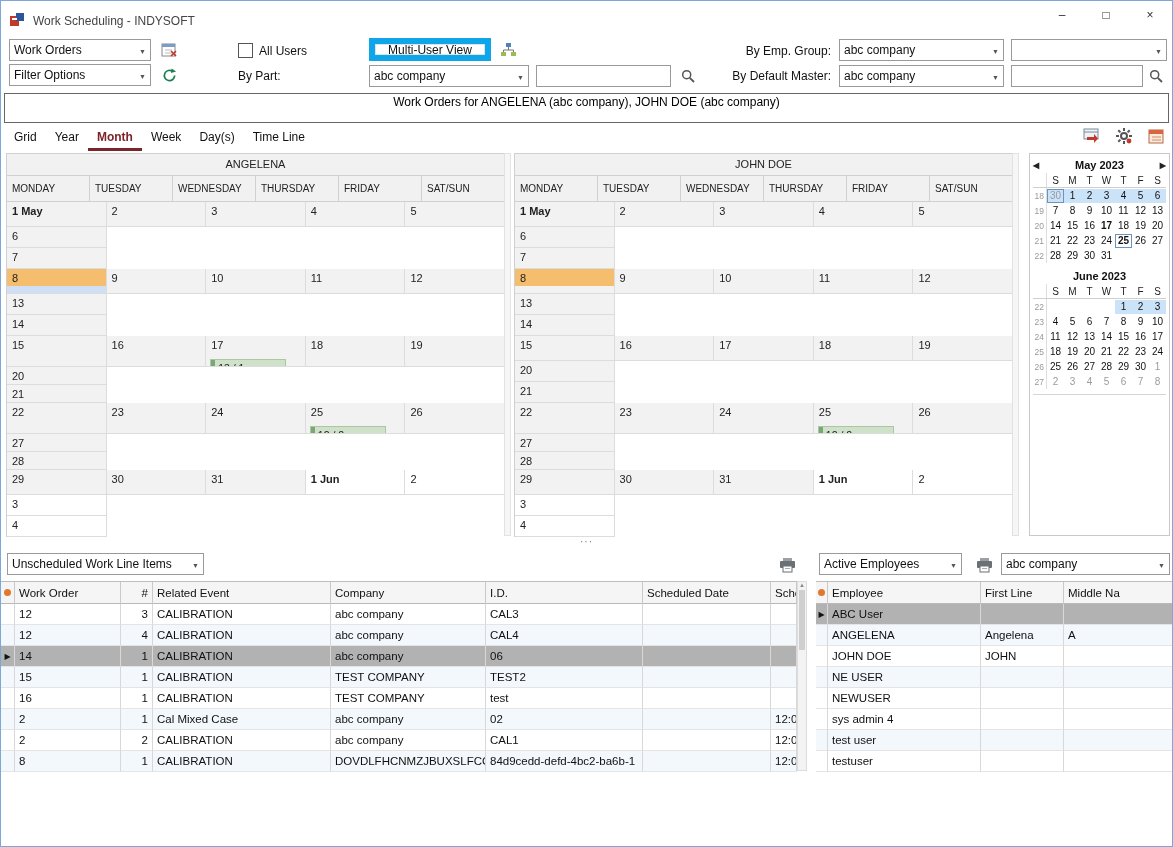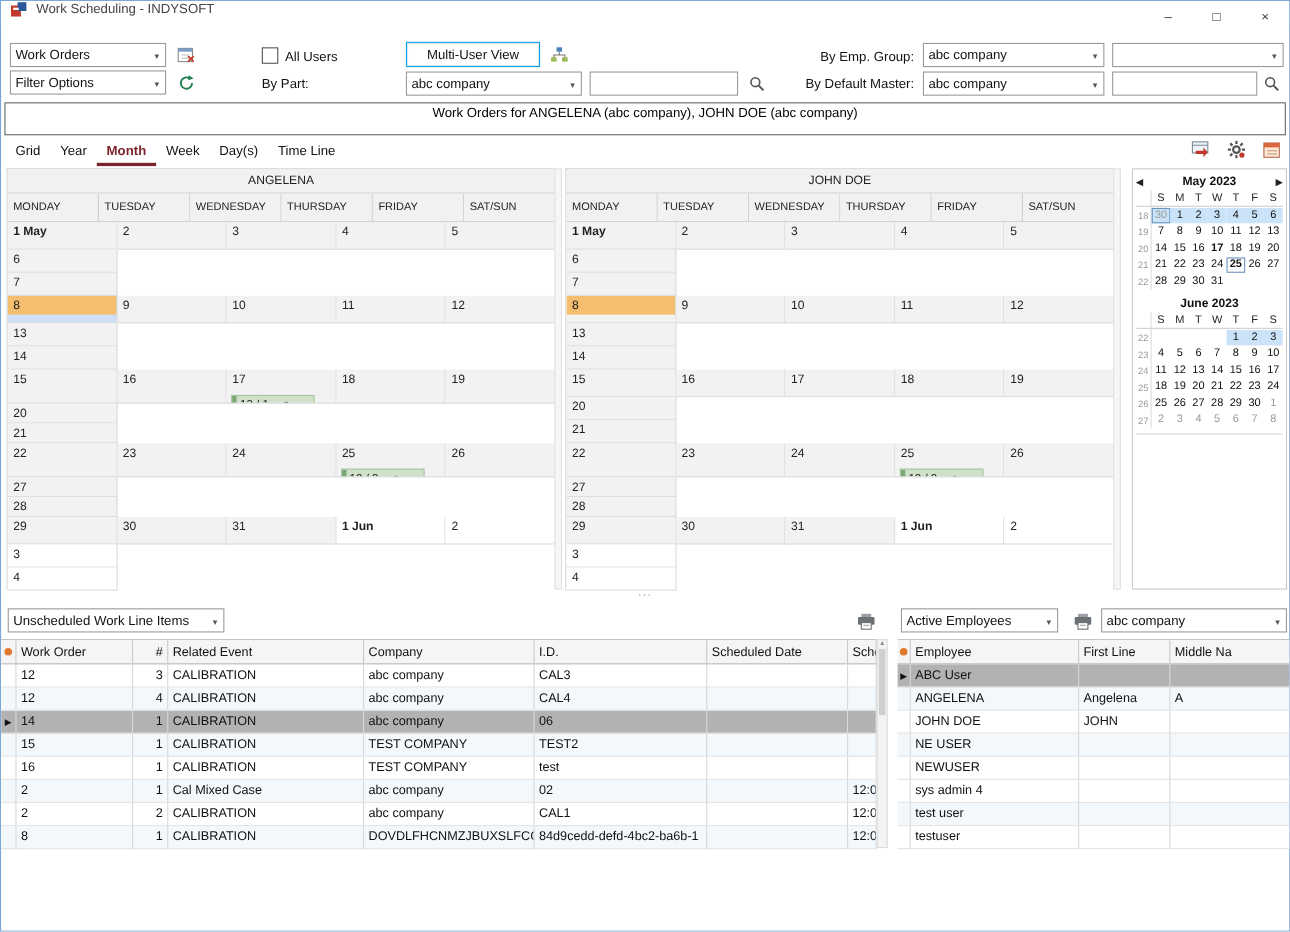--- a/index.html
+++ b/index.html
@@ -2,21 +2,21 @@
 <html style="--today: #F5BE6E; --selday: #CEDFF6; --event: #CFE2C9; --eventbar: #79A874; --accent: #7B242B; --selrow: #B2B2B2; --minihl: #CBE3F8; --dot: #E2772E;"><head>
 <meta charset="utf-8">
 <style>
   html,body{margin:0;padding:0;width:1173px;height:847px;background:#fff;
     font-family:"Liberation Sans",sans-serif;-webkit-font-smoothing:antialiased;}
   .window{position:relative;width:1173px;height:847px;background:#fff;
     border:1px solid #7da7d8;box-sizing:border-box;overflow:hidden;}
 
   
   .titlebar{position:absolute;top:0;left:0;right:0;height:27px;background:#fff;
-    display:flex;align-items:flex-start;padding-left:8px;}
+    display:flex;align-items:flex-end;padding-left:8px;}
   .appicon{width:16px;height:16px;display:inline-block;}
   .title{font-size:12px;color:#444;margin-left:8px;flex:1;}
   .wctl{display:flex;height:27px;}
   .wbtn{width:44px;height:27px;display:flex;align-items:center;justify-content:center;
     font-size:12px;color:#333;cursor:pointer;}
 
   
   .select{position:absolute;height:22px;border:1px solid #9a9a9a;background:#fff;
     display:flex;align-items:center;font-size:12px;padding:0 4px;box-sizing:border-box;cursor:pointer;}
   .sel-text{flex:1;overflow:hidden;white-space:nowrap;color:#111;}
@@ -26,21 +26,21 @@
   .label{position:absolute;font-size:12px;color:#111;white-space:nowrap;}
   .iconbtn{position:absolute;width:22px;height:22px;display:flex;align-items:center;
     justify-content:center;cursor:pointer;}
   .checkbox{position:absolute;width:13px;height:13px;border:1px solid #555;background:#fff;cursor:pointer;}
 
   #sel-mode{left:8px;top:38px;width:142px;}
   #btn-cal{left:157px;top:38px;}
   #chk-all{left:237px;top:42px;}
   #lbl-all{left:258px;top:43px;}
   #btn-multi{position:absolute;left:368px;top:37px;width:122px;height:23px;background:#fff;
-    border:1px solid #0ea5e9;box-shadow:0 0 0 1px #d7e5f3 inset;font-size:12px;color:#111;
+    border:6px solid #0ea5e9;box-shadow:0 0 0 1px #d7e5f3 inset;font-size:12px;color:#111;
     display:flex;align-items:center;justify-content:center;cursor:pointer;box-sizing:border-box;}
   #icon-org{left:496px;top:38px;}
   #lbl-empgroup{right:341px;top:43px;}
   #sel-empgroup{left:838px;top:38px;width:165px;}
   #sel-empgroup2{left:1010px;top:38px;width:156px;}
 
   #sel-filter{left:8px;top:63px;width:142px;}
   #icon-refresh{left:157px;top:63px;}
   #lbl-bypart{left:237px;top:68px;}
   #sel-bypart{left:368px;top:64px;width:160px;}

